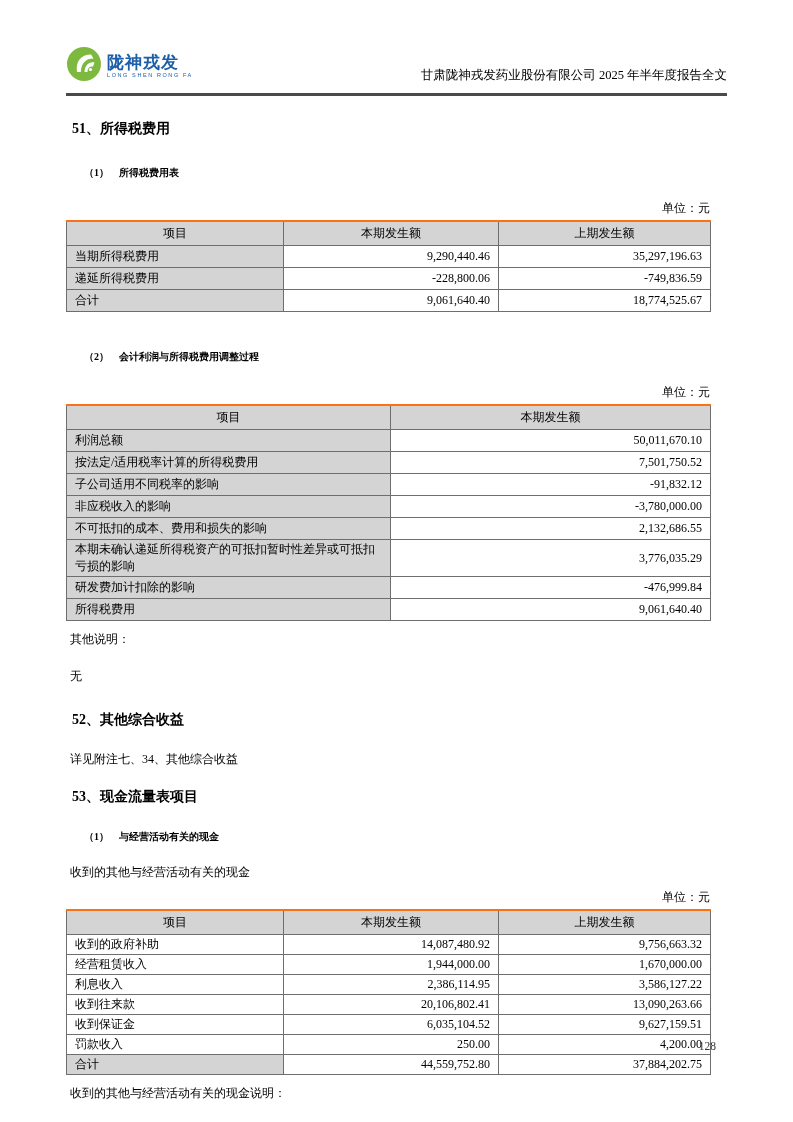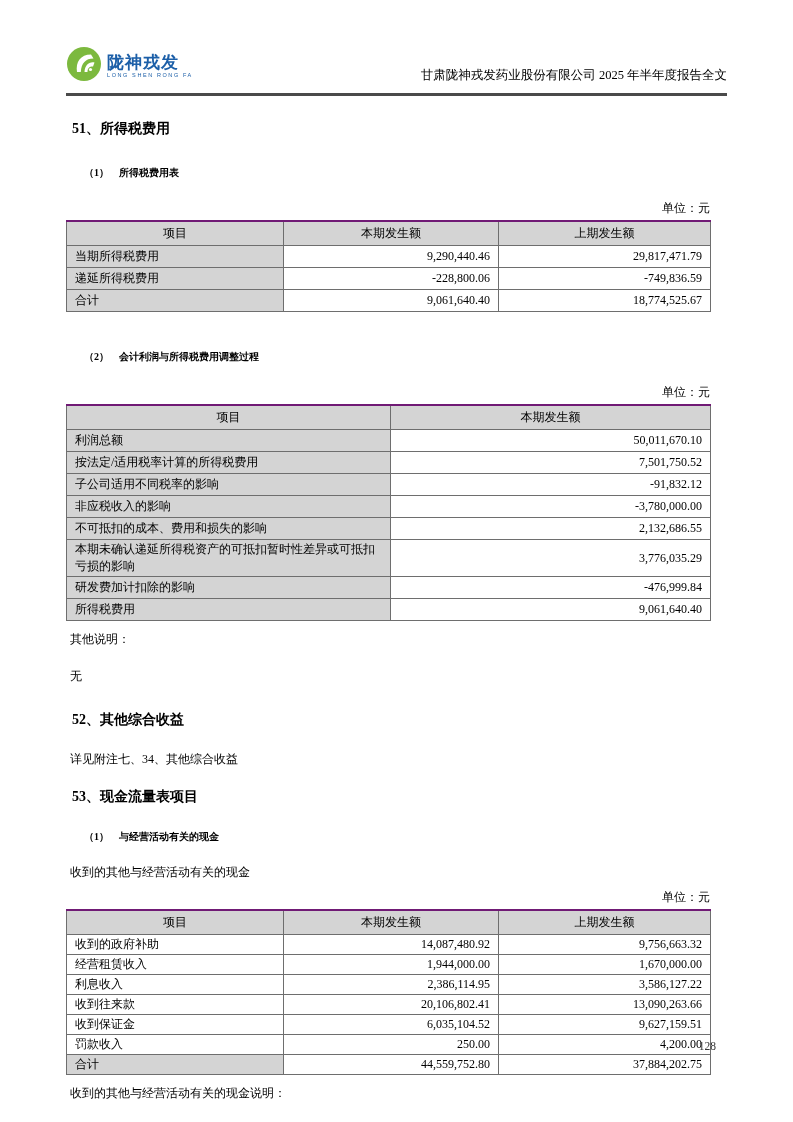--- a/index.html
+++ b/index.html
@@ -19,21 +19,21 @@
   .hdr-rule{height:3px;background:#4a4a4a;margin-top:7px;}
   
   .h2{font-size:14px;font-weight:bold;margin:0 0 0 6px;}
   .h3{font-size:10px;font-weight:bold;margin:0 0 0 18px;}
   .mt-s51{margin-top:24px;}
   .mt-sub1{margin-top:28px;}
   .mt-sub2{margin-top:38px;}
   .body-text{font-size:12px;margin-left:4px;}
   .unit-line{width:644px;text-align:right;font-size:12px;margin-top:20px;margin-bottom:3px;}
   
-  table.tbl{border-collapse:collapse;table-layout:fixed;width:644px;font-size:12px;border-top:2px solid #701a75;}
+  table.tbl{border-collapse:collapse;table-layout:fixed;width:644px;font-size:12px;border-top:2px solid #f97316;}
   table.tbl th{background:#d4d4d4;font-weight:normal;text-align:center;border:1px solid #6e6e6e;padding:2px 8px;height:19px;}
   table.tbl td{border:1px solid #6e6e6e;padding:1px 8px;overflow:hidden;}
   table.t12 td{height:19px;}
   table.t3 td{height:14px;margin-left:6px;}
   td.gray{background:#d4d4d4;}
   td.num{text-align:right;}
   
   .page-num{position:absolute;top:1040px;right:77px;font-size:11.5px;color:#333;}
 </style>
 </head>
@@ -74,21 +74,21 @@
       <tr>
         <th>项目</th>
         <th>本期发生额</th>
         <th>上期发生额</th>
       </tr>
     </thead>
     <tbody>
       <tr>
         <td class="gray">当期所得税费用</td>
         <td class="num">9,290,440.46</td>
-        <td class="num">29,817,471.79</td>
+        <td class="num">35,297,196.63</td>
       </tr>
       <tr>
         <td class="gray">递延所得税费用</td>
         <td class="num">-228,800.06</td>
         <td class="num">-749,836.59</td>
       </tr>
       <tr>
         <td class="gray">合计</td>
         <td class="num">9,061,640.40</td>
         <td class="num">18,774,525.67</td>

